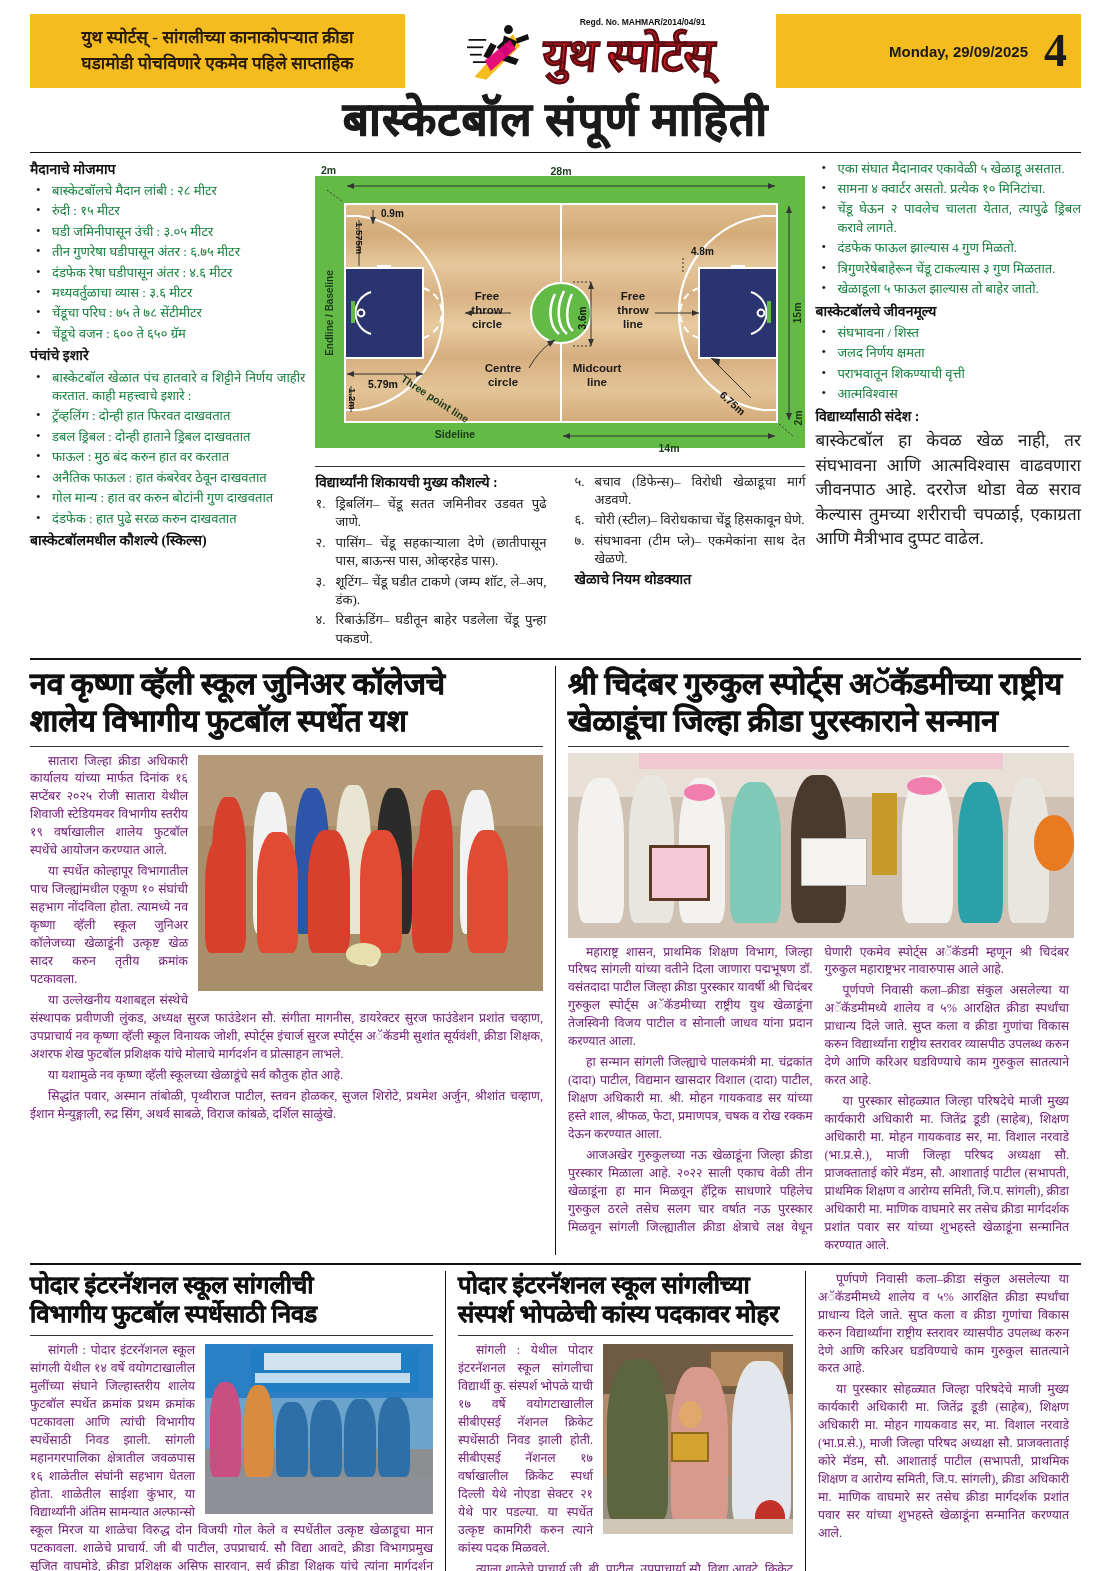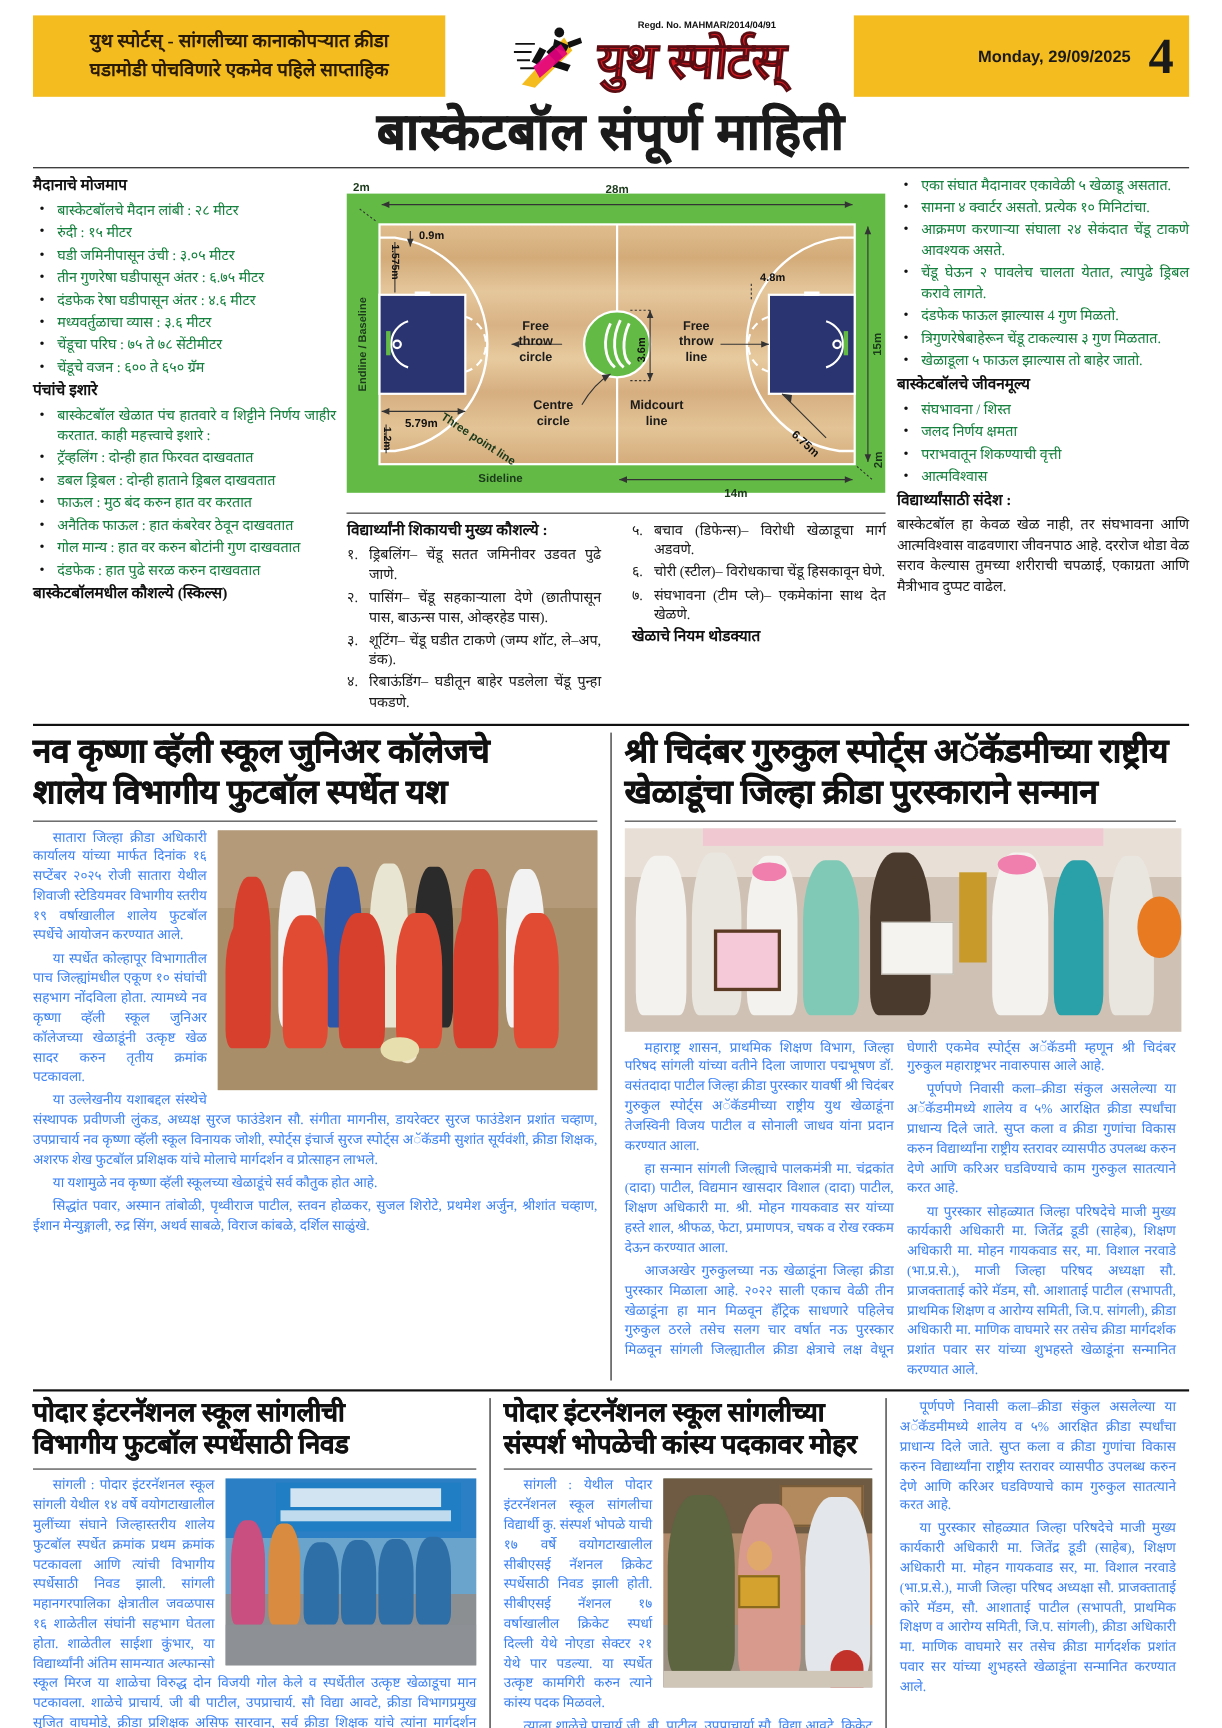--- a/index.html
+++ b/index.html
@@ -76,21 +76,21 @@
   }
   ul.bul > li:before {
     content:"\2022"; position:absolute; left:6px; top:-1px; font-size:13px; color:#111;
   }
   ol.num { list-style:none; margin:0; padding:0; counter-reset:n; }
   ol.num > li {
     position:relative; padding-left:20px; margin:0 0 2px 0;
     font-size:13px; line-height:1.42; text-align:justify; color:#1a1a1a;
   }
   ol.num > li > .n { position:absolute; left:0; top:0; font-size:13px; }
-  p.para { margin:0 0 4px 0; font-size:13px; line-height:1.45; text-align:justify; color:#1a1a1a; }
+  p.para { margin:0 0 4px 0; font-size:17px; line-height:1.45; text-align:justify; color:#1a1a1a; }
 
   
   .court-wrap { position:relative; width:490px; height:300px; }
   .court-svg { display:block; width:490px; height:300px; }
 
   
   .skills { display:flex; gap:28px; margin-top:6px; }
   .skills > div { flex:1; }
 
   
@@ -99,21 +99,21 @@
   .art { padding:0 12px; }
   .art.first { padding-left:0; }
   .art-sep { border-left:1.2px solid #111; }
   .art-head {
     font-family:"Liberation Serif", serif; font-weight:bold; color:#111;
     line-height:1.22; margin:0 0 6px 0;
   }
   .art-head.h1 { font-size:30px; -webkit-text-stroke:.6px #111; }
   .art-head.h2 { font-size:24px; -webkit-text-stroke:.4px #111; }
   .body-cols2 { column-count:2; column-gap:12px; column-rule:none; }
-  .body-txt { font-size:12.3px; line-height:1.46; text-align:justify; color:#3b82f6; }
+  .body-txt { font-size:12.3px; line-height:1.46; text-align:justify; color:#701a75; }
   .body-txt p { margin:0 0 3px 0; text-indent:18px; }
 
   .photo { background:#cfcfcf; display:block; }
 
   
   .ph-football {
     background:
       radial-gradient(circle at 50% 86%, #f0e6c8 0 3%, rgba(0,0,0,0) 3.4%),
       linear-gradient(#b49a78 0 30%, #a98e6a 30% 100%),
       #ab8f6c;
@@ -358,21 +358,20 @@
           </ol>
           <div class="sec-head">खेळाचे नियम थोडक्यात</div>
         </div>
       </div>
     </div>
 
     <div class="f-col-r">
       <ul class="bul">
         <li>एका संघात मैदानावर एकावेळी ५ खेळाडू असतात.</li>
         <li>सामना ४ क्वार्टर असतो. प्रत्येक १० मिनिटांचा.</li>
-        <li>आक्रमण करणाऱ्या संघाला २४ सेकंदात चेंडू टाकणे आवश्यक असते.</li>
         <li>चेंडू घेऊन २ पावलेच चालता येतात, त्यापुढे ड्रिबल करावे लागते.</li>
         <li>दंडफेक फाऊल झाल्यास 4 गुण मिळतो.</li>
         <li>त्रिगुणरेषेबाहेरून चेंडू टाकल्यास ३ गुण मिळतात.</li>
         <li>खेळाडूला ५ फाऊल झाल्यास तो बाहेर जातो.</li>
       </ul>
 
       <div class="sec-head">बास्केटबॉलचे जीवनमूल्य</div>
       <ul class="bul">
         <li>संघभावना /  शिस्त</li>
         <li>जलद निर्णय क्षमता</li>

